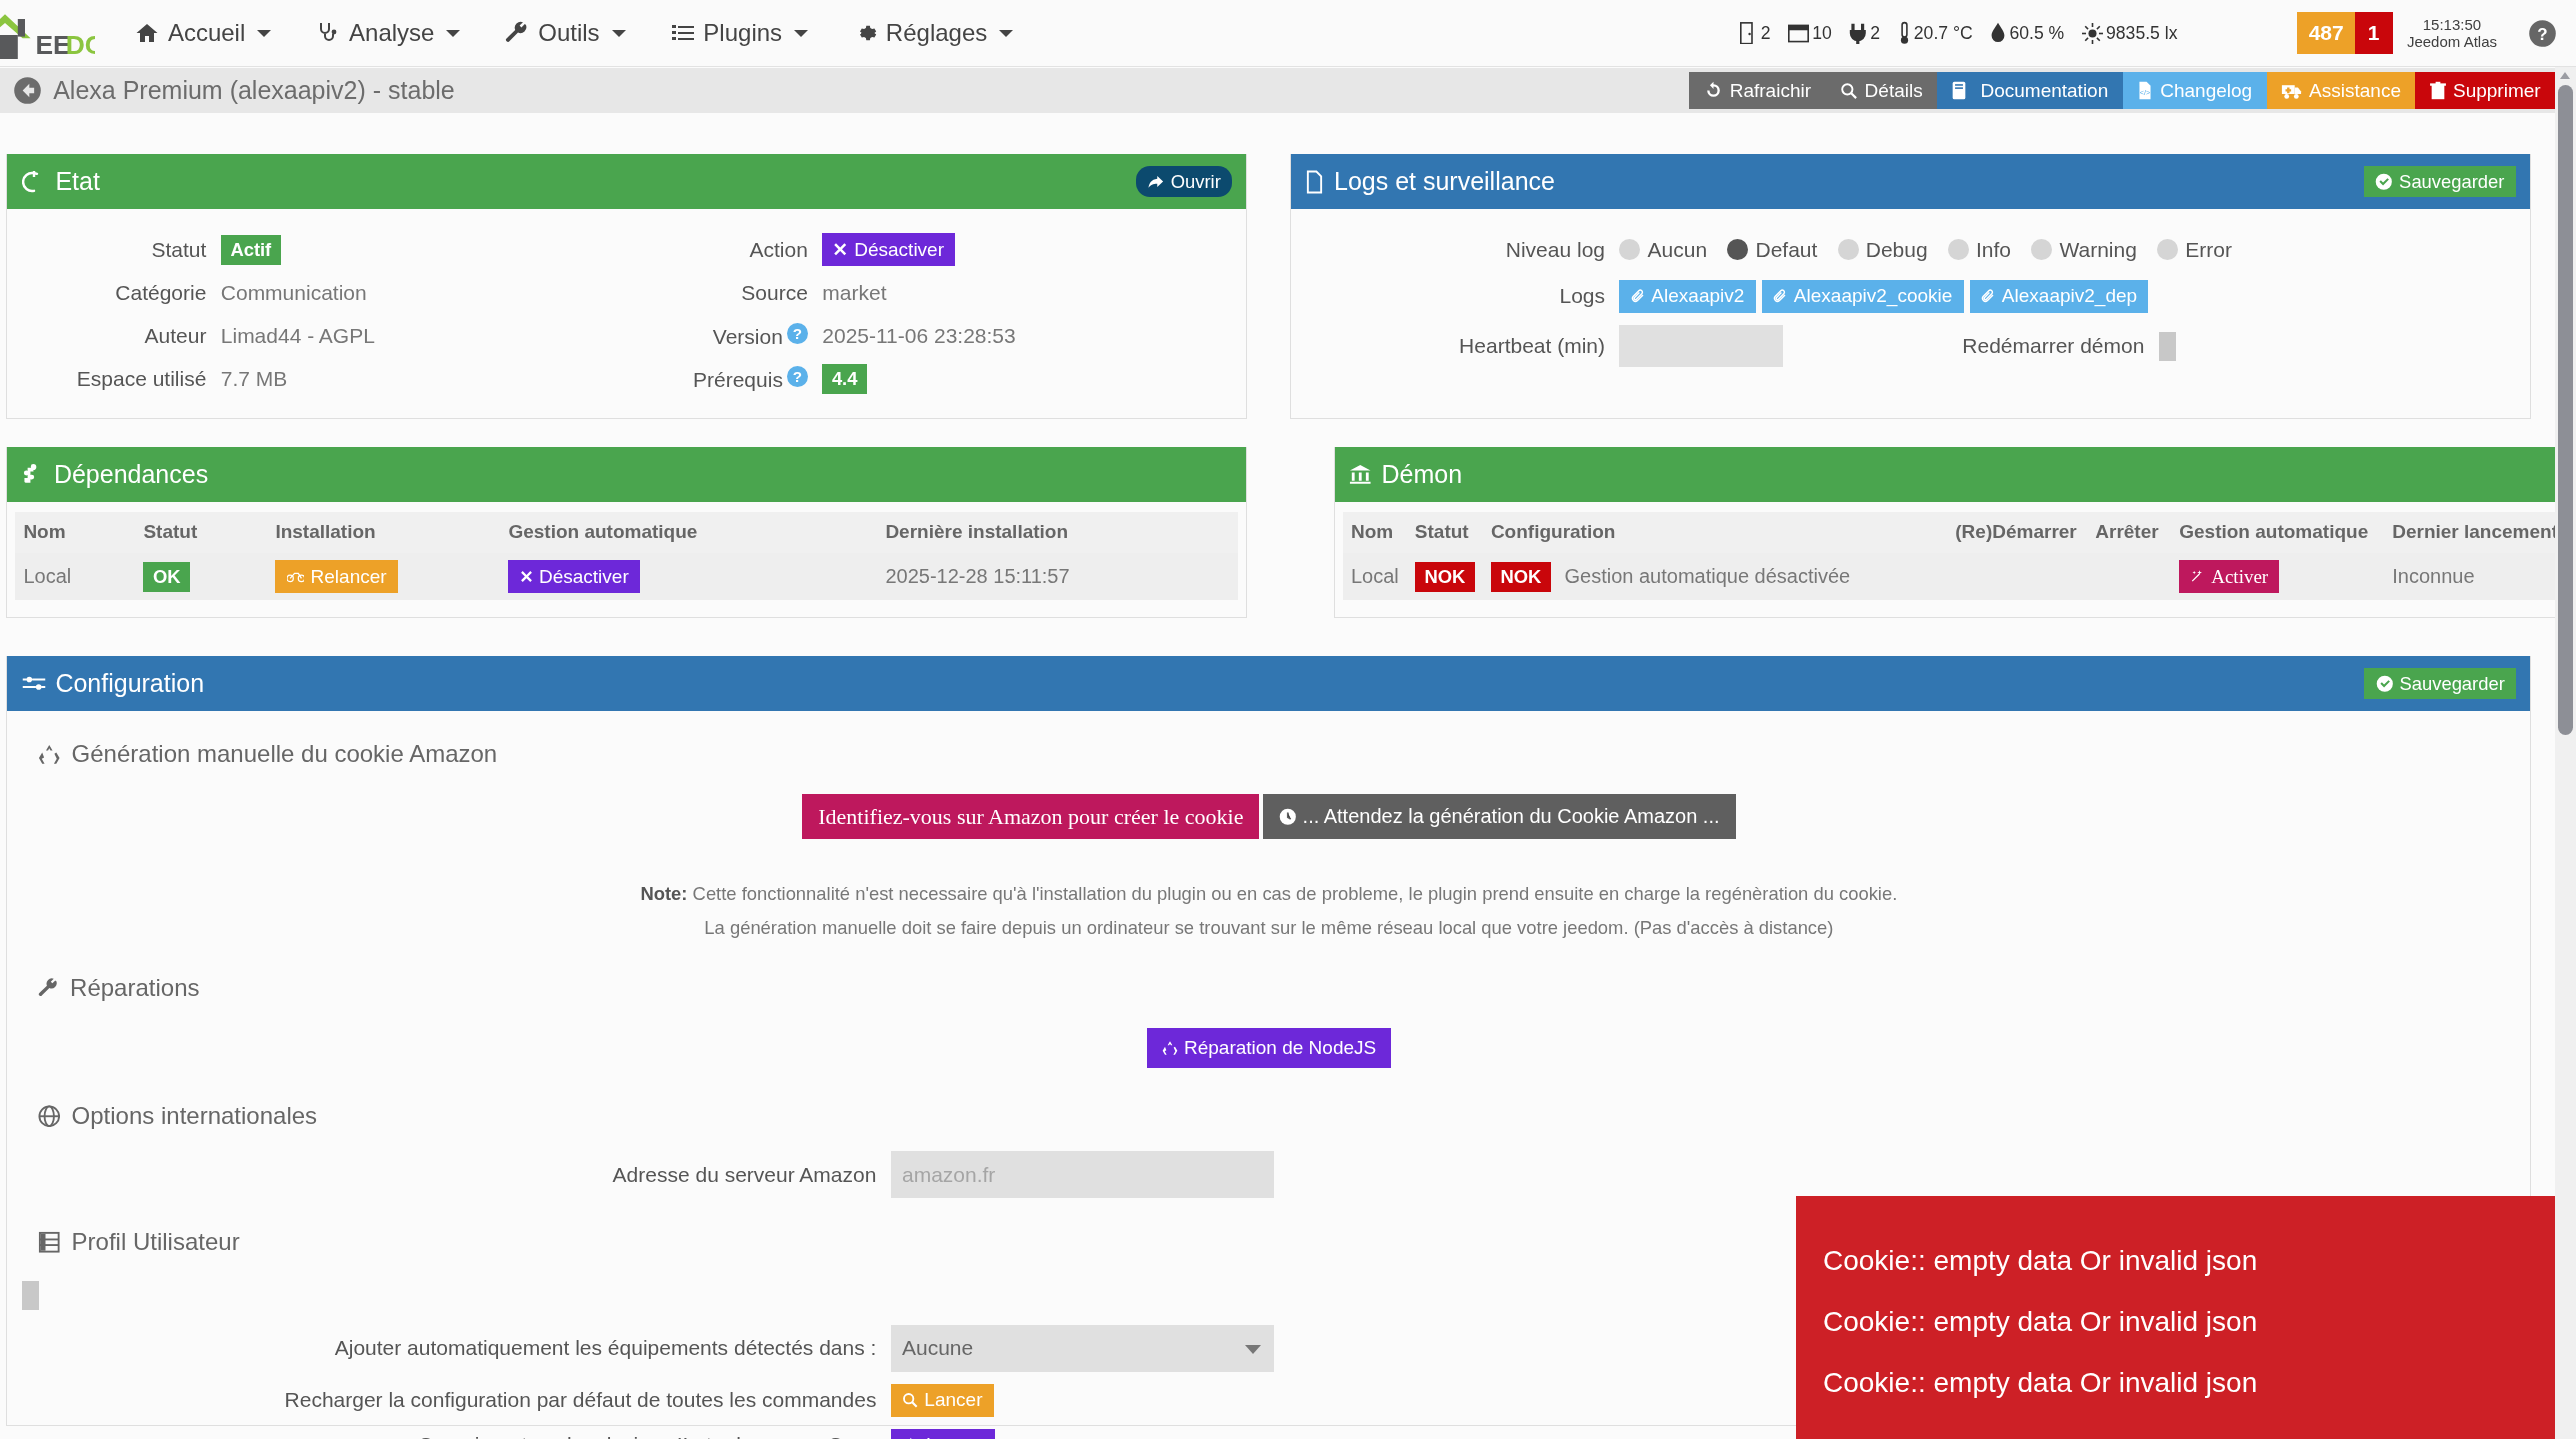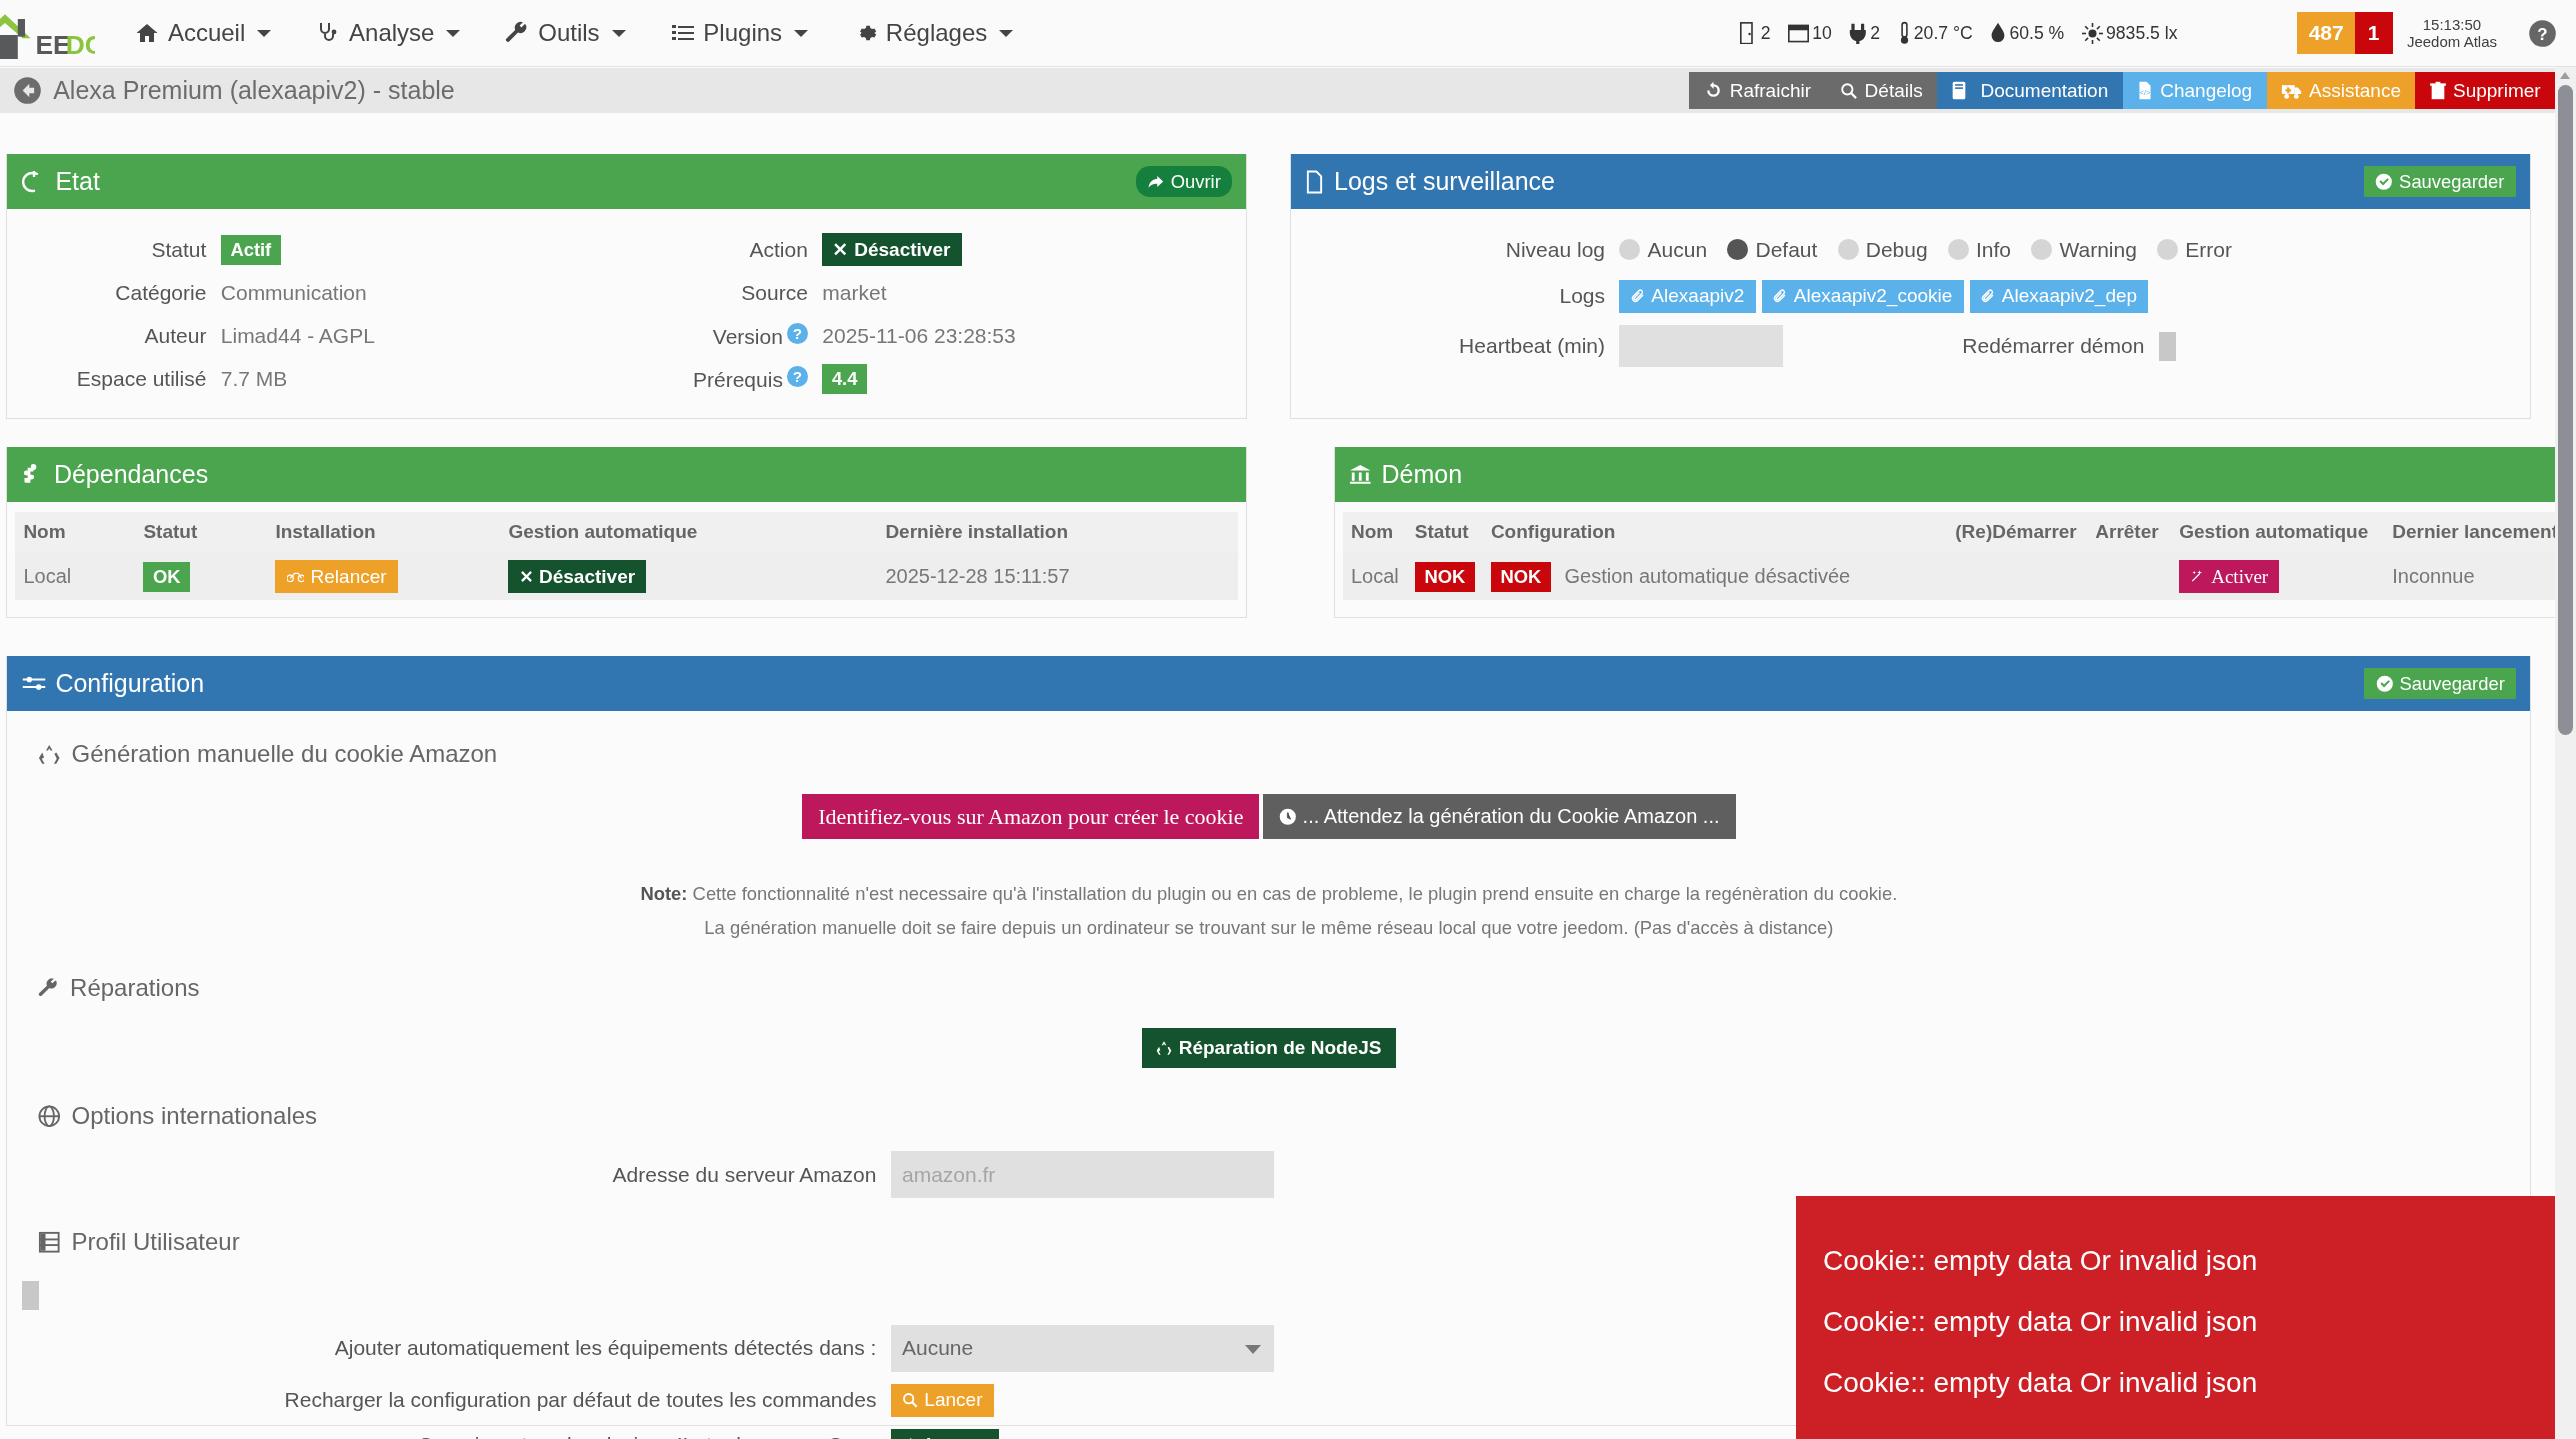--- a/index.html
+++ b/index.html
@@ -101,21 +101,21 @@
     height: 55px; display: flex; align-items: center;
     padding: 0 14.4px; color: #fff;
   }
   .panel-head.green { background: #4aa54e; }
   .panel-head.blue { background: #3276b1; }
   .panel-title { font-size: 25px; display: flex; align-items: center; gap: 9.6px; }
   .head-btn {
     margin-left: auto; display: flex; align-items: center; gap: 6.4px;
     padding: 4.8px 11.2px; font-size: 18.4px; color: #fff; cursor: pointer;
   }
-  .head-btn.blue { background: #15803d; border-radius: 14px; }
+  .head-btn.blue { background: #0c4a6e; border-radius: 14px; }
   .head-btn.green { background: #4aa54e; }
 
   .panel-body { padding: 8px 0; }
 
   
   .frow { display: flex; align-items: center; margin: 0; height: 43px; }
   .flabel { text-align: right; font-size: 21px; color: #555; flex: none; }
   .fval { font-size: 21px; color: #777; margin-left: 14.4px; }
 
   .tag {
@@ -124,21 +124,21 @@
     padding: 4px 9.6px;
   }
   .tag.green { background: #4aa54e; }
   .tag.red { background: #c9060b; }
 
   .btn {
     display: inline-flex; align-items: center; gap: 6.4px;
     color: #fff; font-size: 19px; padding: 5.6px 11.2px; cursor: pointer;
     border: none; white-space: nowrap;
   }
-  .btn.red { background: #14532d; font-weight: bold; }
+  .btn.red { background: #6d28d9; }
   .btn.green { background: #be185d; font-family: Liberation Serif, serif; }
   .btn.orange { background: #eda128; }
   .btn.grey { background: #5f5f5f; }
   .btn.blue { background: #5bb1ea; }
 
   .qmark {
     display:inline-flex; align-items:center; justify-content:center;
     width: 21px; height: 21px; border-radius: 50%;
     background: #5bb1ea; color: #fff; font-size: 15.2px; font-weight: bold;
     vertical-align: super; margin-left: 4px; cursor: pointer;

